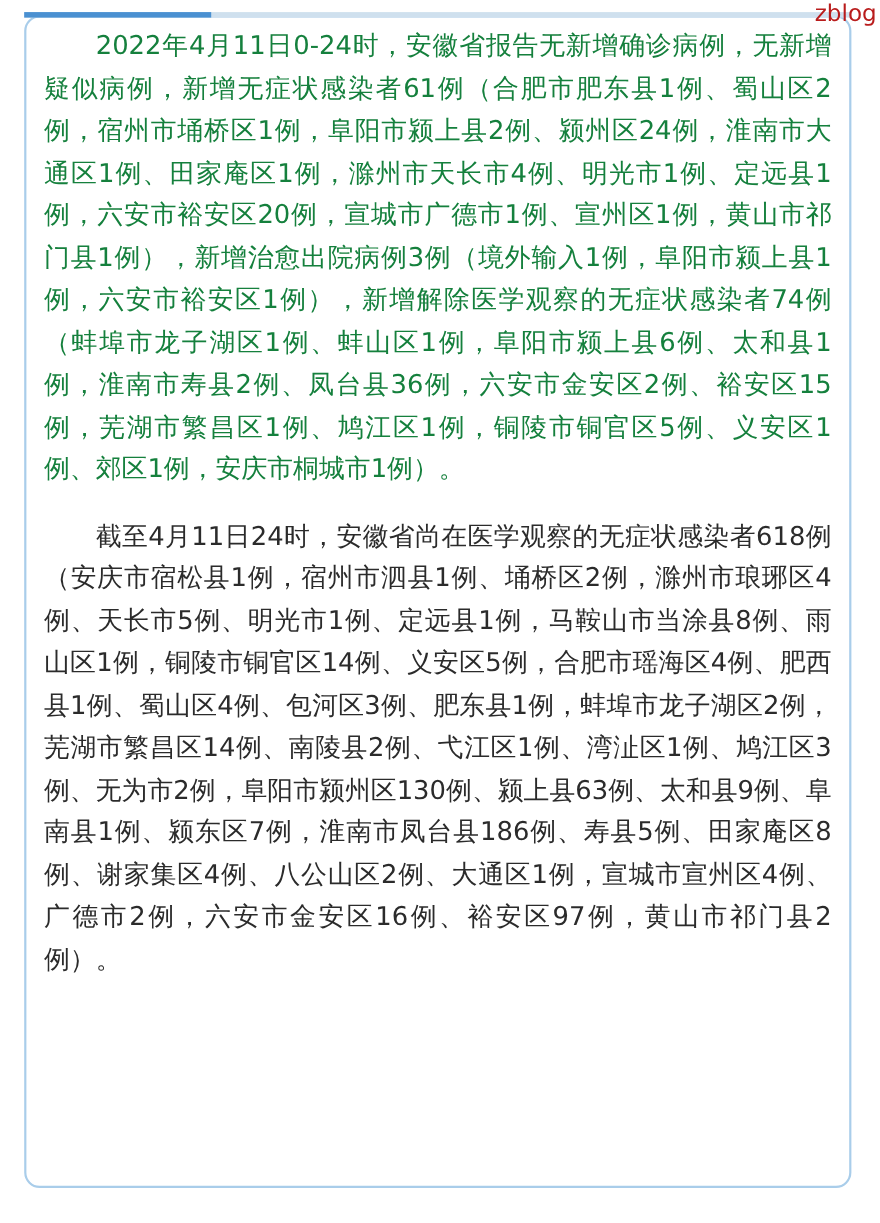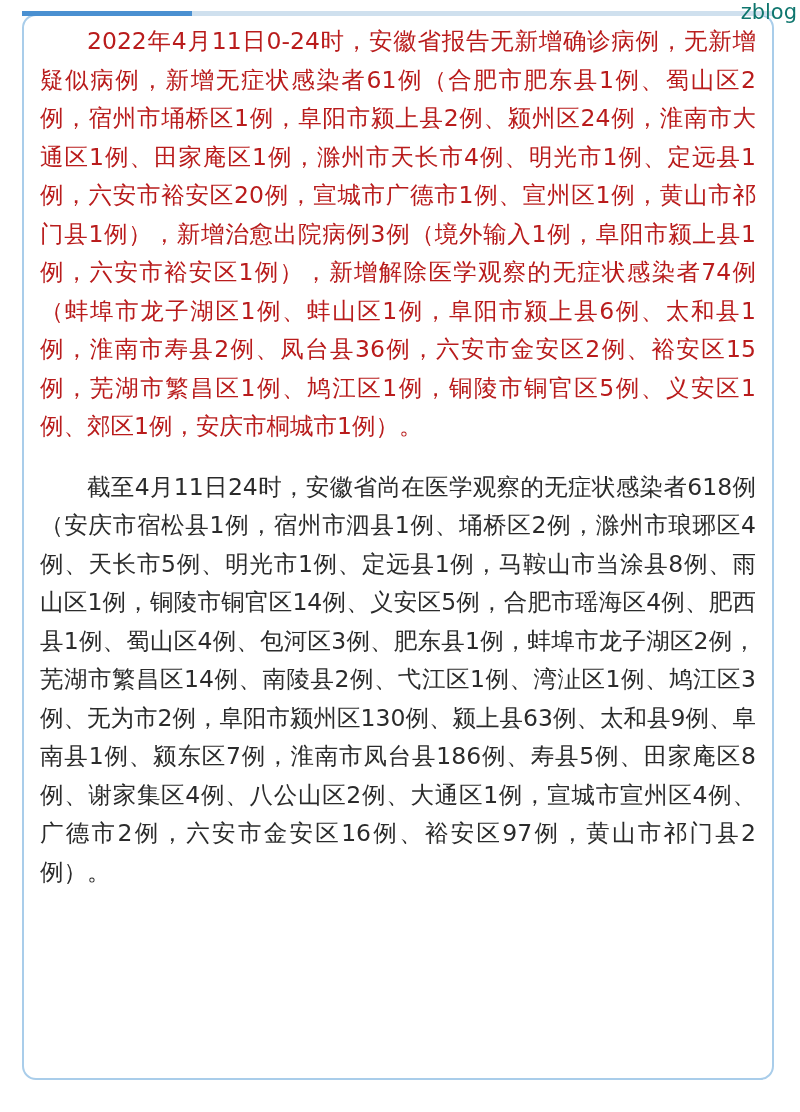--- a/index.html
+++ b/index.html
@@ -17,21 +17,21 @@
   }
 
   
   .watermark {
     position: absolute;
     top: 1px;
     right: 3px;
     font-family: "DejaVu Sans", "Liberation Sans", sans-serif;
     font-size: 21px;
     line-height: 22px;
-    color: #0f766e;
+    color: #b91c1c;
     letter-spacing: 0px;
     z-index: 5;
     user-select: none;
   }
 
   
   .article-card {
     position: absolute;
     left: 22px;
     top: 14px;
@@ -85,20 +85,20 @@
   }
   .para:last-child { margin-bottom: 0; }
 </style>
 </head>
 <body>
 
 <div class="watermark">zblog</div>
 
 <div class="article-card" style="border-color: rgb(169, 205, 234); background: rgb(255, 255, 255);">
   <div class="article-body">
-    <p class="para" style="color: #b91c1c;">2022年4月11日0-24时，安徽省报告无新增确诊病例，无新增疑似病例，新增无症状感染者61例（合肥市肥东县1例、蜀山区2例，宿州市埇桥区1例，阜阳市颍上县2例、颍州区24例，淮南市大通区1例、田家庵区1例，滁州市天长市4例、明光市1例、定远县1例，六安市裕安区20例，宣城市广德市1例、宣州区1例，黄山市祁门县1例），新增治愈出院病例3例（境外输入1例，阜阳市颍上县1例，六安市裕安区1例），新增解除医学观察的无症状感染者74例（蚌埠市龙子湖区1例、蚌山区1例，阜阳市颍上县6例、太和县1例，淮南市寿县2例、凤台县36例，六安市金安区2例、裕安区15例，芜湖市繁昌区1例、鸠江区1例，铜陵市铜官区5例、义安区1例、郊区1例，安庆市桐城市1例）。</p>
+    <p class="para" style="color: #15803d;">2022年4月11日0-24时，安徽省报告无新增确诊病例，无新增疑似病例，新增无症状感染者61例（合肥市肥东县1例、蜀山区2例，宿州市埇桥区1例，阜阳市颍上县2例、颍州区24例，淮南市大通区1例、田家庵区1例，滁州市天长市4例、明光市1例、定远县1例，六安市裕安区20例，宣城市广德市1例、宣州区1例，黄山市祁门县1例），新增治愈出院病例3例（境外输入1例，阜阳市颍上县1例，六安市裕安区1例），新增解除医学观察的无症状感染者74例（蚌埠市龙子湖区1例、蚌山区1例，阜阳市颍上县6例、太和县1例，淮南市寿县2例、凤台县36例，六安市金安区2例、裕安区15例，芜湖市繁昌区1例、鸠江区1例，铜陵市铜官区5例、义安区1例、郊区1例，安庆市桐城市1例）。</p>
     <p class="para" style="color: rgb(43, 43, 43);">截至4月11日24时，安徽省尚在医学观察的无症状感染者618例（安庆市宿松县1例，宿州市泗县1例、埇桥区2例，滁州市琅琊区4例、天长市5例、明光市1例、定远县1例，马鞍山市当涂县8例、雨山区1例，铜陵市铜官区14例、义安区5例，合肥市瑶海区4例、肥西县1例、蜀山区4例、包河区3例、肥东县1例，蚌埠市龙子湖区2例，芜湖市繁昌区14例、南陵县2例、弋江区1例、湾沚区1例、鸠江区3例、无为市2例，阜阳市颍州区130例、颍上县63例、太和县9例、阜南县1例、颍东区7例，淮南市凤台县186例、寿县5例、田家庵区8例、谢家集区4例、八公山区2例、大通区1例，宣城市宣州区4例、广德市2例，六安市金安区16例、裕安区97例，黄山市祁门县2例）。</p>
   </div>
 </div>
 
 <div class="progress-track" style="background: rgb(207, 224, 238);">
   <div class="progress-fill" style="background: rgb(74, 144, 209); width: 22.6%;"></div>
 </div>
 
 </body></html>

